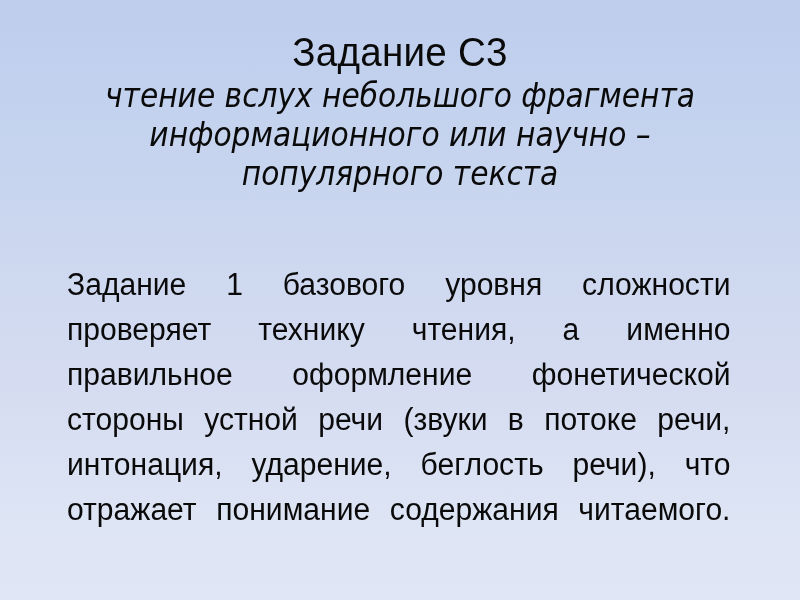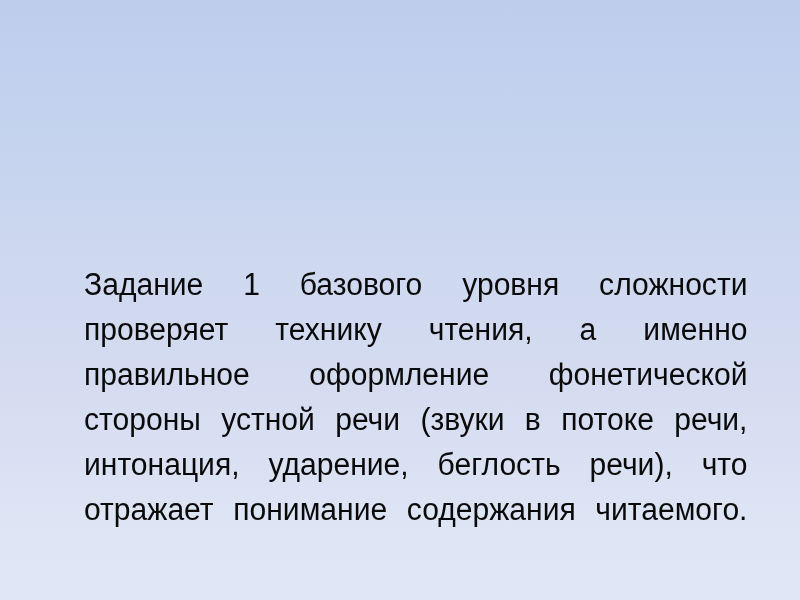--- a/index.html
+++ b/index.html
@@ -68,21 +68,21 @@
   }
 
   .subtitle-line {
     display: block;
     white-space: nowrap;
   }
 
   
   .body-block {
     position: absolute;
-    left: 84px;
+    left: 67px;
     top: 262px;
     width: 684px;
     color: #0a0a0a;
   }
 
   .body-paragraph {
     margin: 0;
     padding: 0;
     font-family: "Liberation Sans", "DejaVu Sans", sans-serif;
     font-size: 31px;
@@ -101,18 +101,27 @@
     display: inline-block;
     width: 100%;
     height: 0;
   }
 </style>
 </head>
 <body>
 
 <div class="slide">
 
+  <div class="title-block">
+    <h1 class="slide-title">Задание С3</h1>
+
+    <div class="slide-subtitle">
+      <span class="subtitle-line">чтение вслух небольшого фрагмента</span>
+      <span class="subtitle-line">информационного или научно –</span>
+      <span class="subtitle-line">популярного текста</span>
+    </div>
+  </div>
 
   <div class="body-block">
     <p class="body-paragraph">Задание 1 базового уровня сложности проверяет технику чтения, а именно правильное оформление фонетической стороны устной речи (звуки в потоке речи, интонация, ударение, беглость речи), что отражает понимание содержания читаемого.</p>
   </div>
 
 </div>
 
 </body></html>

